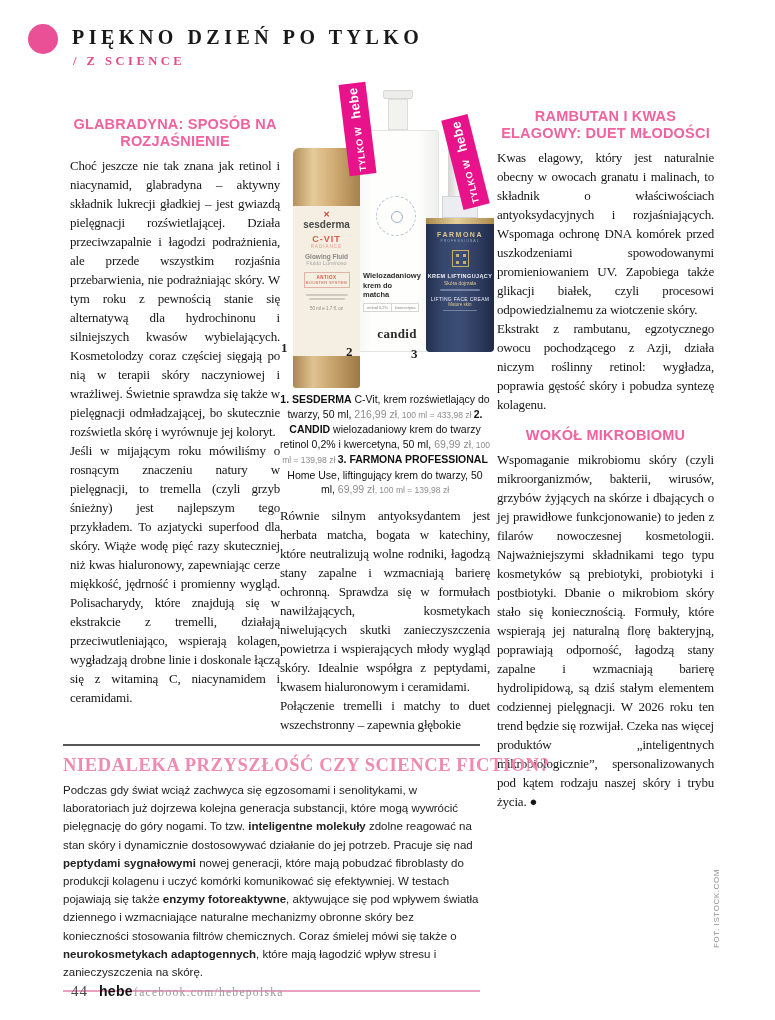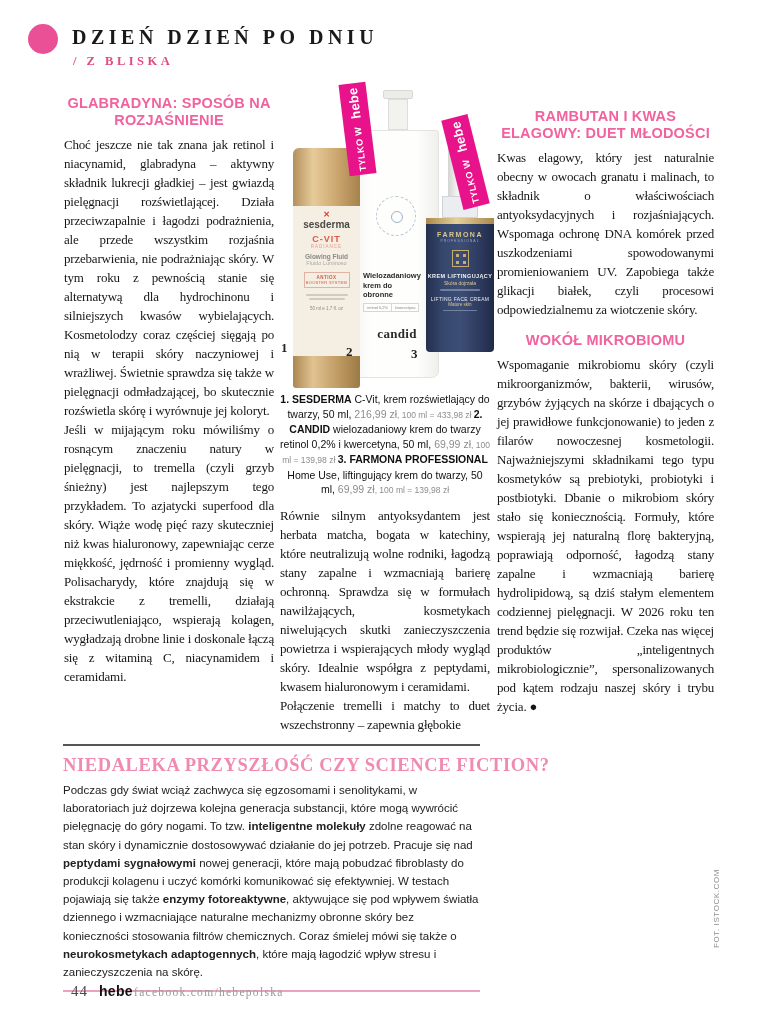--- a/index.html
+++ b/index.html
@@ -8,21 +8,21 @@
 
   
   .dot{position:absolute;left:28px;top:24px;width:30px;height:30px;border-radius:50%;background:#ea5096;}
   .kicker{position:absolute;left:72px;top:25px;font:700 20px/24px "Liberation Serif",serif;
           letter-spacing:4.5px;color:#191919;white-space:nowrap;}
   .kicker-sub{position:absolute;left:73px;top:53px;font:700 12.5px/16px "Liberation Serif",serif;
           letter-spacing:3.5px;color:#e14a84;white-space:nowrap;}
 
   
   .col{position:absolute;top:95px;}
-  .col-left{left:64px;width:210px;}
+  .col-left{left:70px;width:210px;margin-top:21px;}
   .col-mid{left:280px;top:88px;width:210px;}
   .col-right{left:497px;width:217px;}
   .h-pink{font:700 14.5px/17px "Liberation Sans",sans-serif;color:#f0639e;text-align:center;
           letter-spacing:.2px;margin:0 0 6px;}
   .mt{margin-top:13px;}
   .body{font:13px/19px "Liberation Serif",serif;letter-spacing:-.2px;text-align:justify;color:#161616;}
   .body p{margin:0;}
 
   
   .scene{position:relative;height:296px;}
@@ -48,21 +48,21 @@
   .ses-badge b{display:block;font:700 4.5px/5px "Liberation Sans",sans-serif;letter-spacing:.5px;}
   .ses-badge span{display:block;font:4px/5px "Liberation Sans",sans-serif;letter-spacing:.3px;}
   .mline{height:2px;background:#cfcbc2;margin:2px auto 0;border-radius:1px;}
   .ses-size{display:block;margin-top:6px;font:4.5px/5px "Liberation Sans",sans-serif;color:#8d8a82;}
 
   
   .can{position:absolute;left:73px;top:0;width:86px;height:264px;z-index:1;}
   .can-noz{position:absolute;left:30px;top:2px;width:30px;height:9px;background:#ececea;
            border:1px solid #d8d8d4;border-radius:2px;}
   .can-pump{position:absolute;left:35px;top:11px;width:20px;height:31px;background:#f2f2ee;border:1px solid #ddd;}
-  .can-body{position:absolute;left:0;top:42px;width:86px;height:248px;border:1px solid #e4e4e0;
+  .can-body{position:absolute;left:0;top:42px;width:86px;height:222px;border:1px solid #e4e4e0;
             border-radius:3px 3px 7px 7px;
             background:linear-gradient(90deg,#f4f4f1,#fefefd 20%,#fefefd 75%,#efefec);}
   .can-circle{position:absolute;left:22px;top:65px;width:40px;height:40px;border:1px dashed #b9c6d6;
               border-radius:50%;}
   .can-circle::after{content:"";position:absolute;left:14px;top:14px;width:10px;height:10px;
               border:1.5px solid #9db1c9;border-radius:50%;}
   .can-name{position:absolute;left:9px;top:140px;font:700 7.5px/9.5px "Liberation Sans",sans-serif;
             color:#2b2b2b;text-align:left;}
   .can-name span{display:block;}
   .can-spec{position:absolute;left:9px;top:172px;display:flex;border:1px solid #d6d6d2;}
@@ -129,22 +129,22 @@
   .fb{position:absolute;left:134px;top:985px;font:11.5px/14px "Liberation Serif",serif;color:#9a9a9a;letter-spacing:1.3px;}
   .credit{position:absolute;left:712px;top:866px;height:82px;writing-mode:vertical-rl;
           transform:rotate(180deg);font:8px/10px "Liberation Sans",sans-serif;color:#8f8f8f;letter-spacing:.6px;}
 </style>
 </head>
 <body>
 
 <div class="page">
 
   <div class="dot"></div>
-  <div class="kicker">DZIEŃ DZIEŃ PO DNIU</div>
-  <div class="kicker-sub">/ Z BLISKA</div>
+  <div class="kicker">PIĘKNO DZIEŃ PO TYLKO</div>
+  <div class="kicker-sub">/ Z SCIENCE</div>
 
   <div class="col col-left">
     <h3 class="h-pink">GLABRADYNA: SPOSÓB NA ROZJAŚNIENIE</h3>
     <div class="body">
       <p>Choć jeszcze nie tak znana jak retinol i niacynamid, glabradyna – aktywny składnik lukrecji gładkiej – jest gwiazdą pielęgnacji rozświetlającej. Działa przeciwzapalnie i łagodzi podrażnienia, ale przede wszystkim rozjaśnia przebarwienia, nie podrażniając skóry. W tym roku z pewnością stanie się alternatywą dla hydrochinonu i silniejszych kwasów wybielających. Kosmetolodzy coraz częściej sięgają po nią w terapii skóry naczyniowej i wrażliwej. Świetnie sprawdza się także w pielęgnacji odmładzającej, bo skutecznie rozświetla skórę i wyrównuje jej koloryt.</p>
     </div>
     <div class="body">
       <p>Jeśli w mijającym roku mówiliśmy o rosnącym znaczeniu natury w pielęgnacji, to tremella (czyli grzyb śnieżny) jest najlepszym tego przykładem. To azjatycki superfood dla skóry. Wiąże wodę pięć razy skuteczniej niż kwas hialuronowy, zapewniając cerze miękkość, jędrność i promienny wygląd. Polisacharydy, które znajdują się w ekstrakcie z tremelli, działają przeciwutleniająco, wspierają kolagen, wygładzają drobne linie i doskonale łączą się z witaminą C, niacynamidem i ceramidami.</p>
     </div>
   </div>
@@ -153,21 +153,21 @@
     <div class="scene">
 
       <div class="can">
         <div class="can-noz"></div>
         <div class="can-pump"></div>
         <div class="can-body">
           <div class="can-circle"></div>
           <div class="can-name">
             <span>Wielozadaniowy</span>
             <span>krem do</span>
-            <span>obronne</span>
+            <span>matcha</span>
           </div>
           <div class="can-spec">
             <span>retinol 0,2%</span>
             <span>kwercetyna</span>
           </div>
           <div class="can-brand">candid</div>
         </div>
       </div>
 
       <div class="ses">
@@ -238,20 +238,21 @@
     <div class="body">
       <p>Równie silnym antyoksydantem jest herbata matcha, bogata w katechiny, które neutralizują wolne rodniki, łagodzą stany zapalne i wzmacniają barierę ochronną. Sprawdza się w formułach nawilżających, kosmetykach niwelujących skutki zanieczyszczenia powietrza i wspierających młody wygląd skóry. Idealnie współgra z peptydami, kwasem hialuronowym i ceramidami.</p>
       <p>Połączenie tremelli i matchy to duet wszechstronny – zapewnia głębokie</p>
     </div>
   </div>
 
   <div class="col col-right">
     <h3 class="h-pink mt">RAMBUTAN I KWAS ELAGOWY: DUET MŁODOŚCI</h3>
     <div class="body">
       <p>Kwas elagowy, który jest naturalnie obecny w owocach granatu i malinach, to składnik o właściwościach antyoksydacyjnych i rozjaśniających. Wspomaga ochronę DNA komórek przed uszkodzeniami spowodowanymi promieniowaniem UV. Zapobiega także glikacji białek, czyli procesowi odpowiedzialnemu za wiotczenie skóry.</p>
+      <p>Ekstrakt z rambutanu, egzotycznego owocu pochodzącego z Azji, działa niczym roślinny retinol: wygładza, poprawia gęstość skóry i pobudza syntezę kolagenu.</p>
     </div>
     <h3 class="h-pink mt">WOKÓŁ MIKROBIOMU</h3>
     <div class="body">
       <p>Wspomaganie mikrobiomu skóry (czyli mikroorganizmów, bakterii, wirusów, grzybów żyjących na skórze i dbających o jej prawidłowe funkcjonowanie) to jeden z filarów nowoczesnej kosmetologii. Najważniejszymi składnikami tego typu kosmetyków są prebiotyki, probiotyki i postbiotyki. Dbanie o mikrobiom skóry stało się koniecznością. Formuły, które wspierają jej naturalną florę bakteryjną, poprawiają odporność, łagodzą stany zapalne i wzmacniają barierę hydrolipidową, są dziś stałym elementem codziennej pielęgnacji. W 2026 roku ten trend będzie się rozwijał. Czeka nas więcej produktów „inteligentnych mikrobiologicznie”, spersonalizowanych pod kątem rodzaju naszej skóry i trybu życia. ●</p>
     </div>
   </div>
 
   <div class="future">
     <h2 class="future-h">NIEDALEKA PRZYSZŁOŚĆ CZY SCIENCE FICTION?</h2>
     <div class="future-body">

